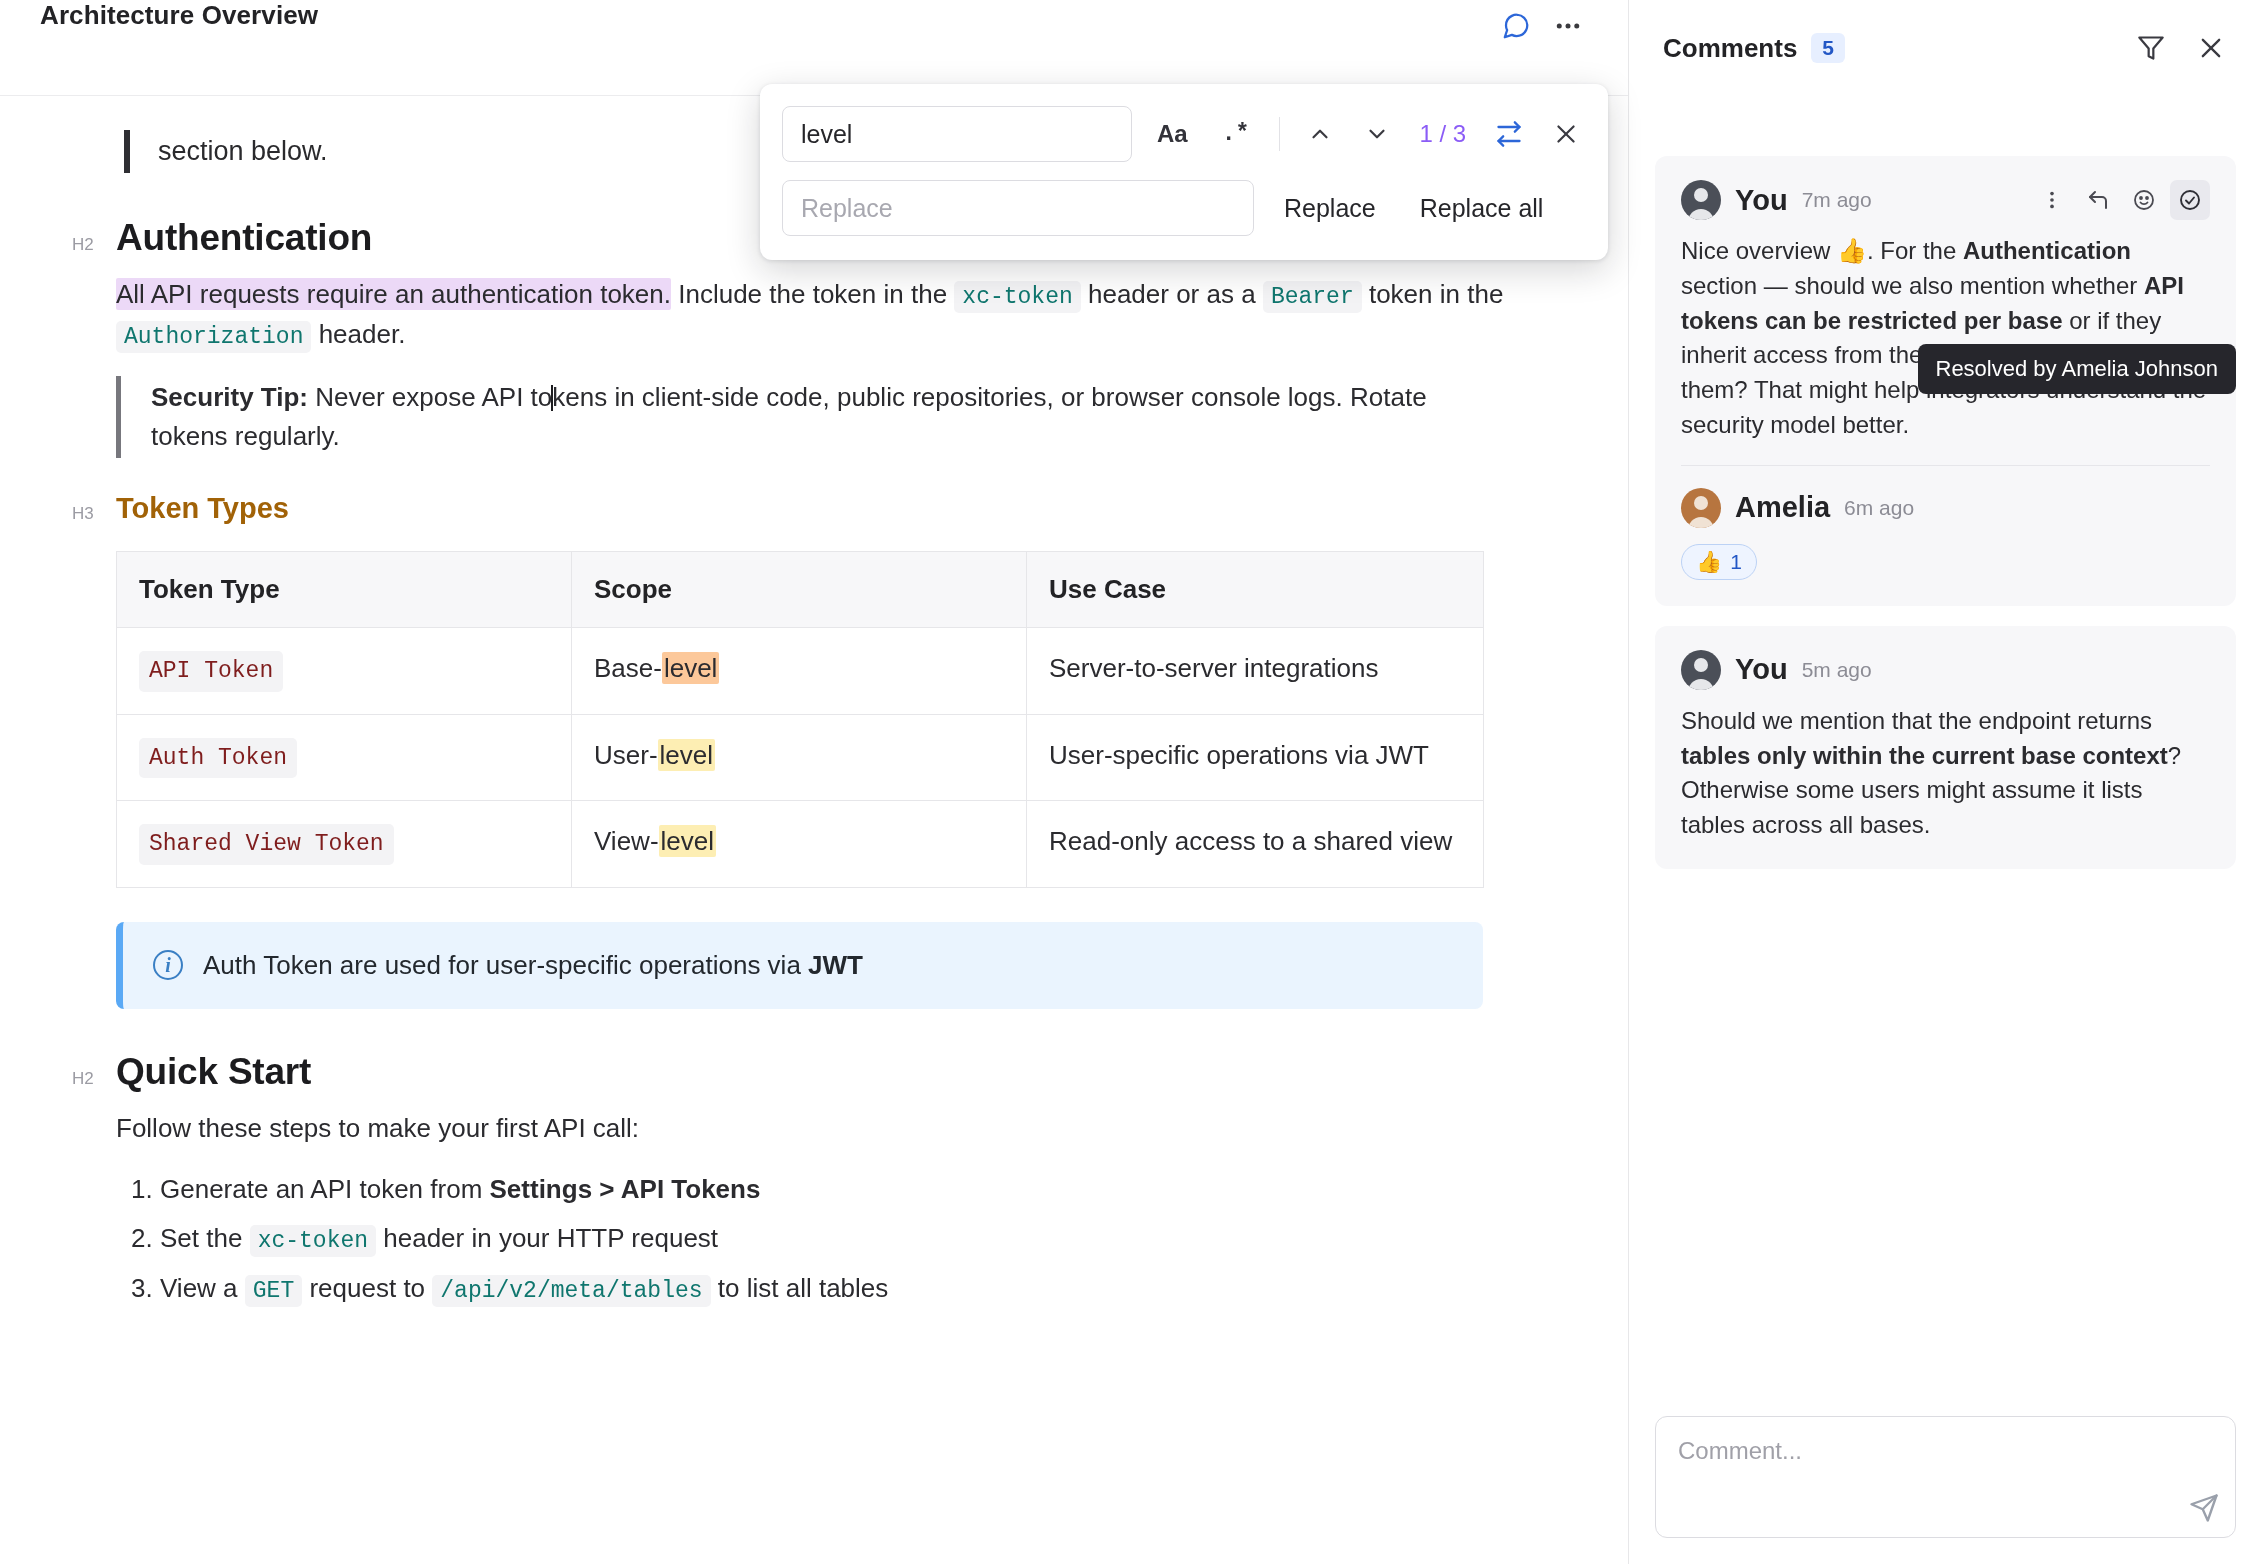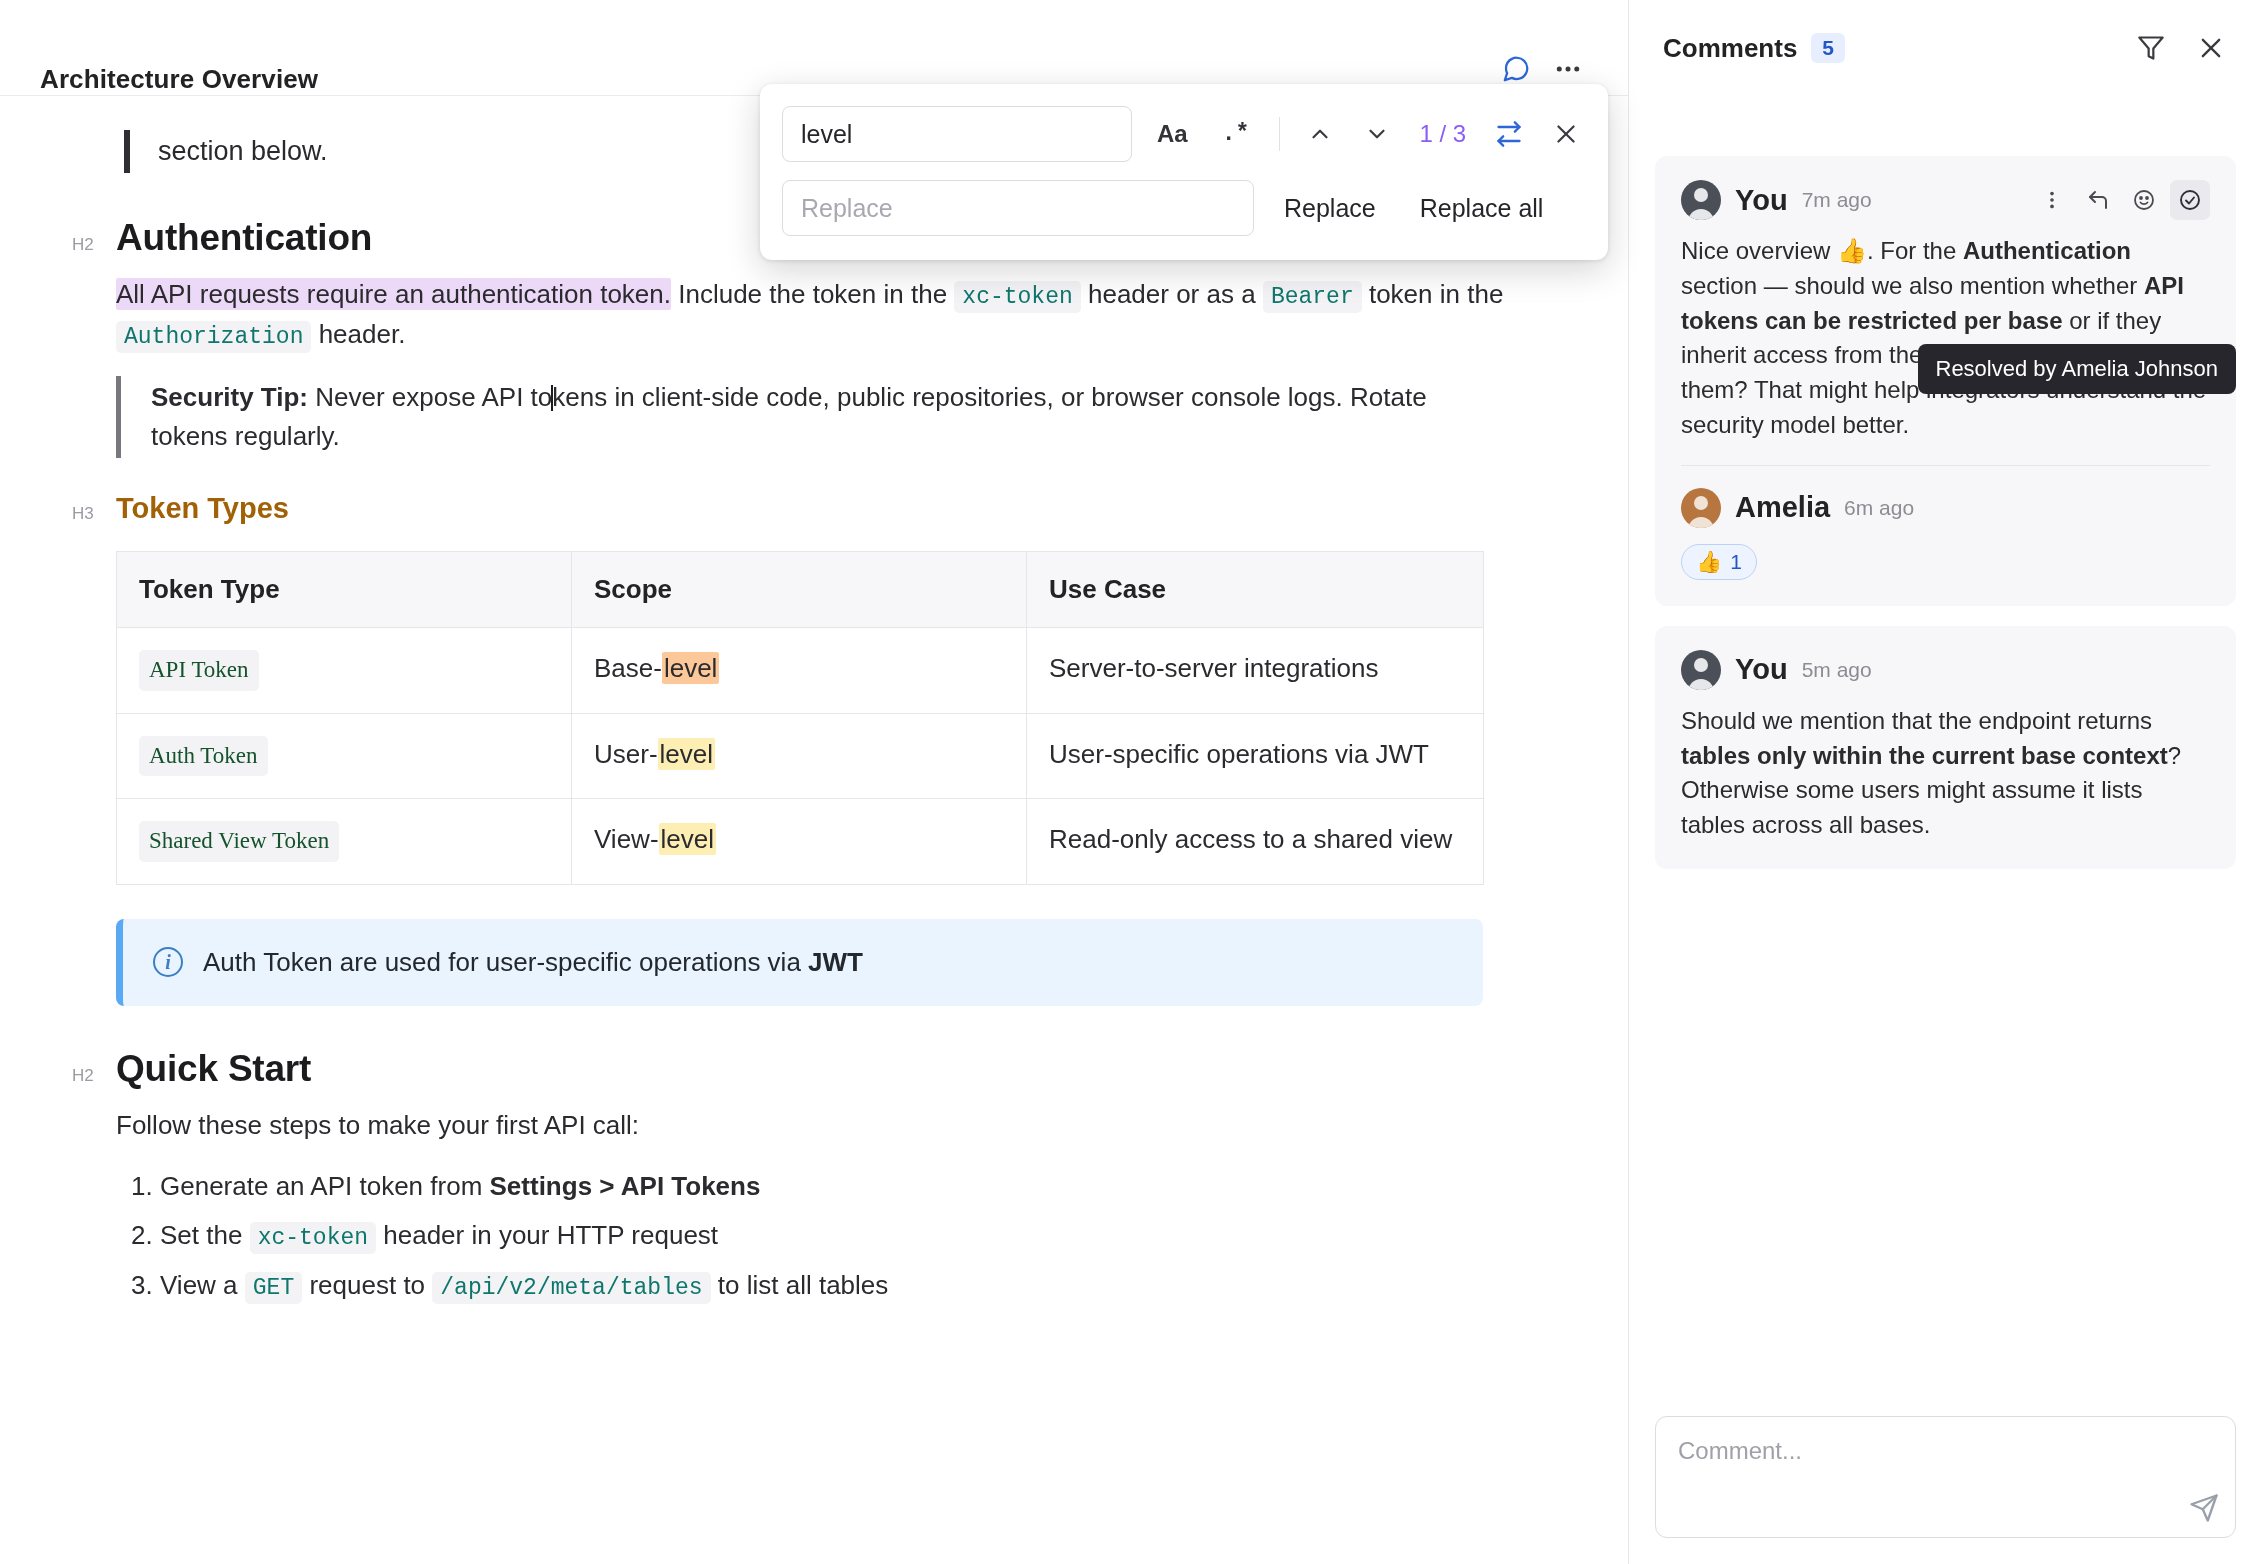--- a/index.html
+++ b/index.html
@@ -24,21 +24,21 @@
     display: flex;
     flex-direction: column;
     border-right: 1px solid #e7e7e9;
     position: relative;
     background: #fff;
   }
   .doc-header {
     height: 96px;
     flex: 0 0 96px;
     display: flex;
-    align-items: flex-end;
+    align-items: flex-start;
     padding: 0 34px 0 40px;
     border-bottom: 1px solid #ececee;
   }
   .doc-title {
     font-size: 26px;
     font-weight: 600;
     color: #232326;
     letter-spacing: 0.1px;
   }
   .doc-header-spacer { flex: 1; }
@@ -157,26 +157,26 @@
     color: #2b2b2f;
     padding: 22px 22px;
     border: 1px solid #e6e6e9;
     vertical-align: top;
     line-height: 1.42;
   }
   col.c1 { width: 455px; }
   col.c2 { width: 455px; }
   col.c3 { width: 457px; }
   td .chip {
-    font-family: Liberation Serif, serif;
+    font-family: Liberation Mono, monospace;
     font-size: 23px;
     background: #f3f3f5;
     border-radius: 5px;
     padding: 4px 10px;
-    color: #14532d;
+    color: #7f1d1d;
     display: inline-block;
   }
   .hl-orange { background: #fcc89a; border-radius: 2px; padding: 1px 2px; }
   .hl-yellow { background: #fdeeb3; border-radius: 2px; padding: 1px 2px; }
 
   
   .info-callout {
     margin: 34px 0 0 44px;
     width: 1367px;
     background: #eaf4fe;

